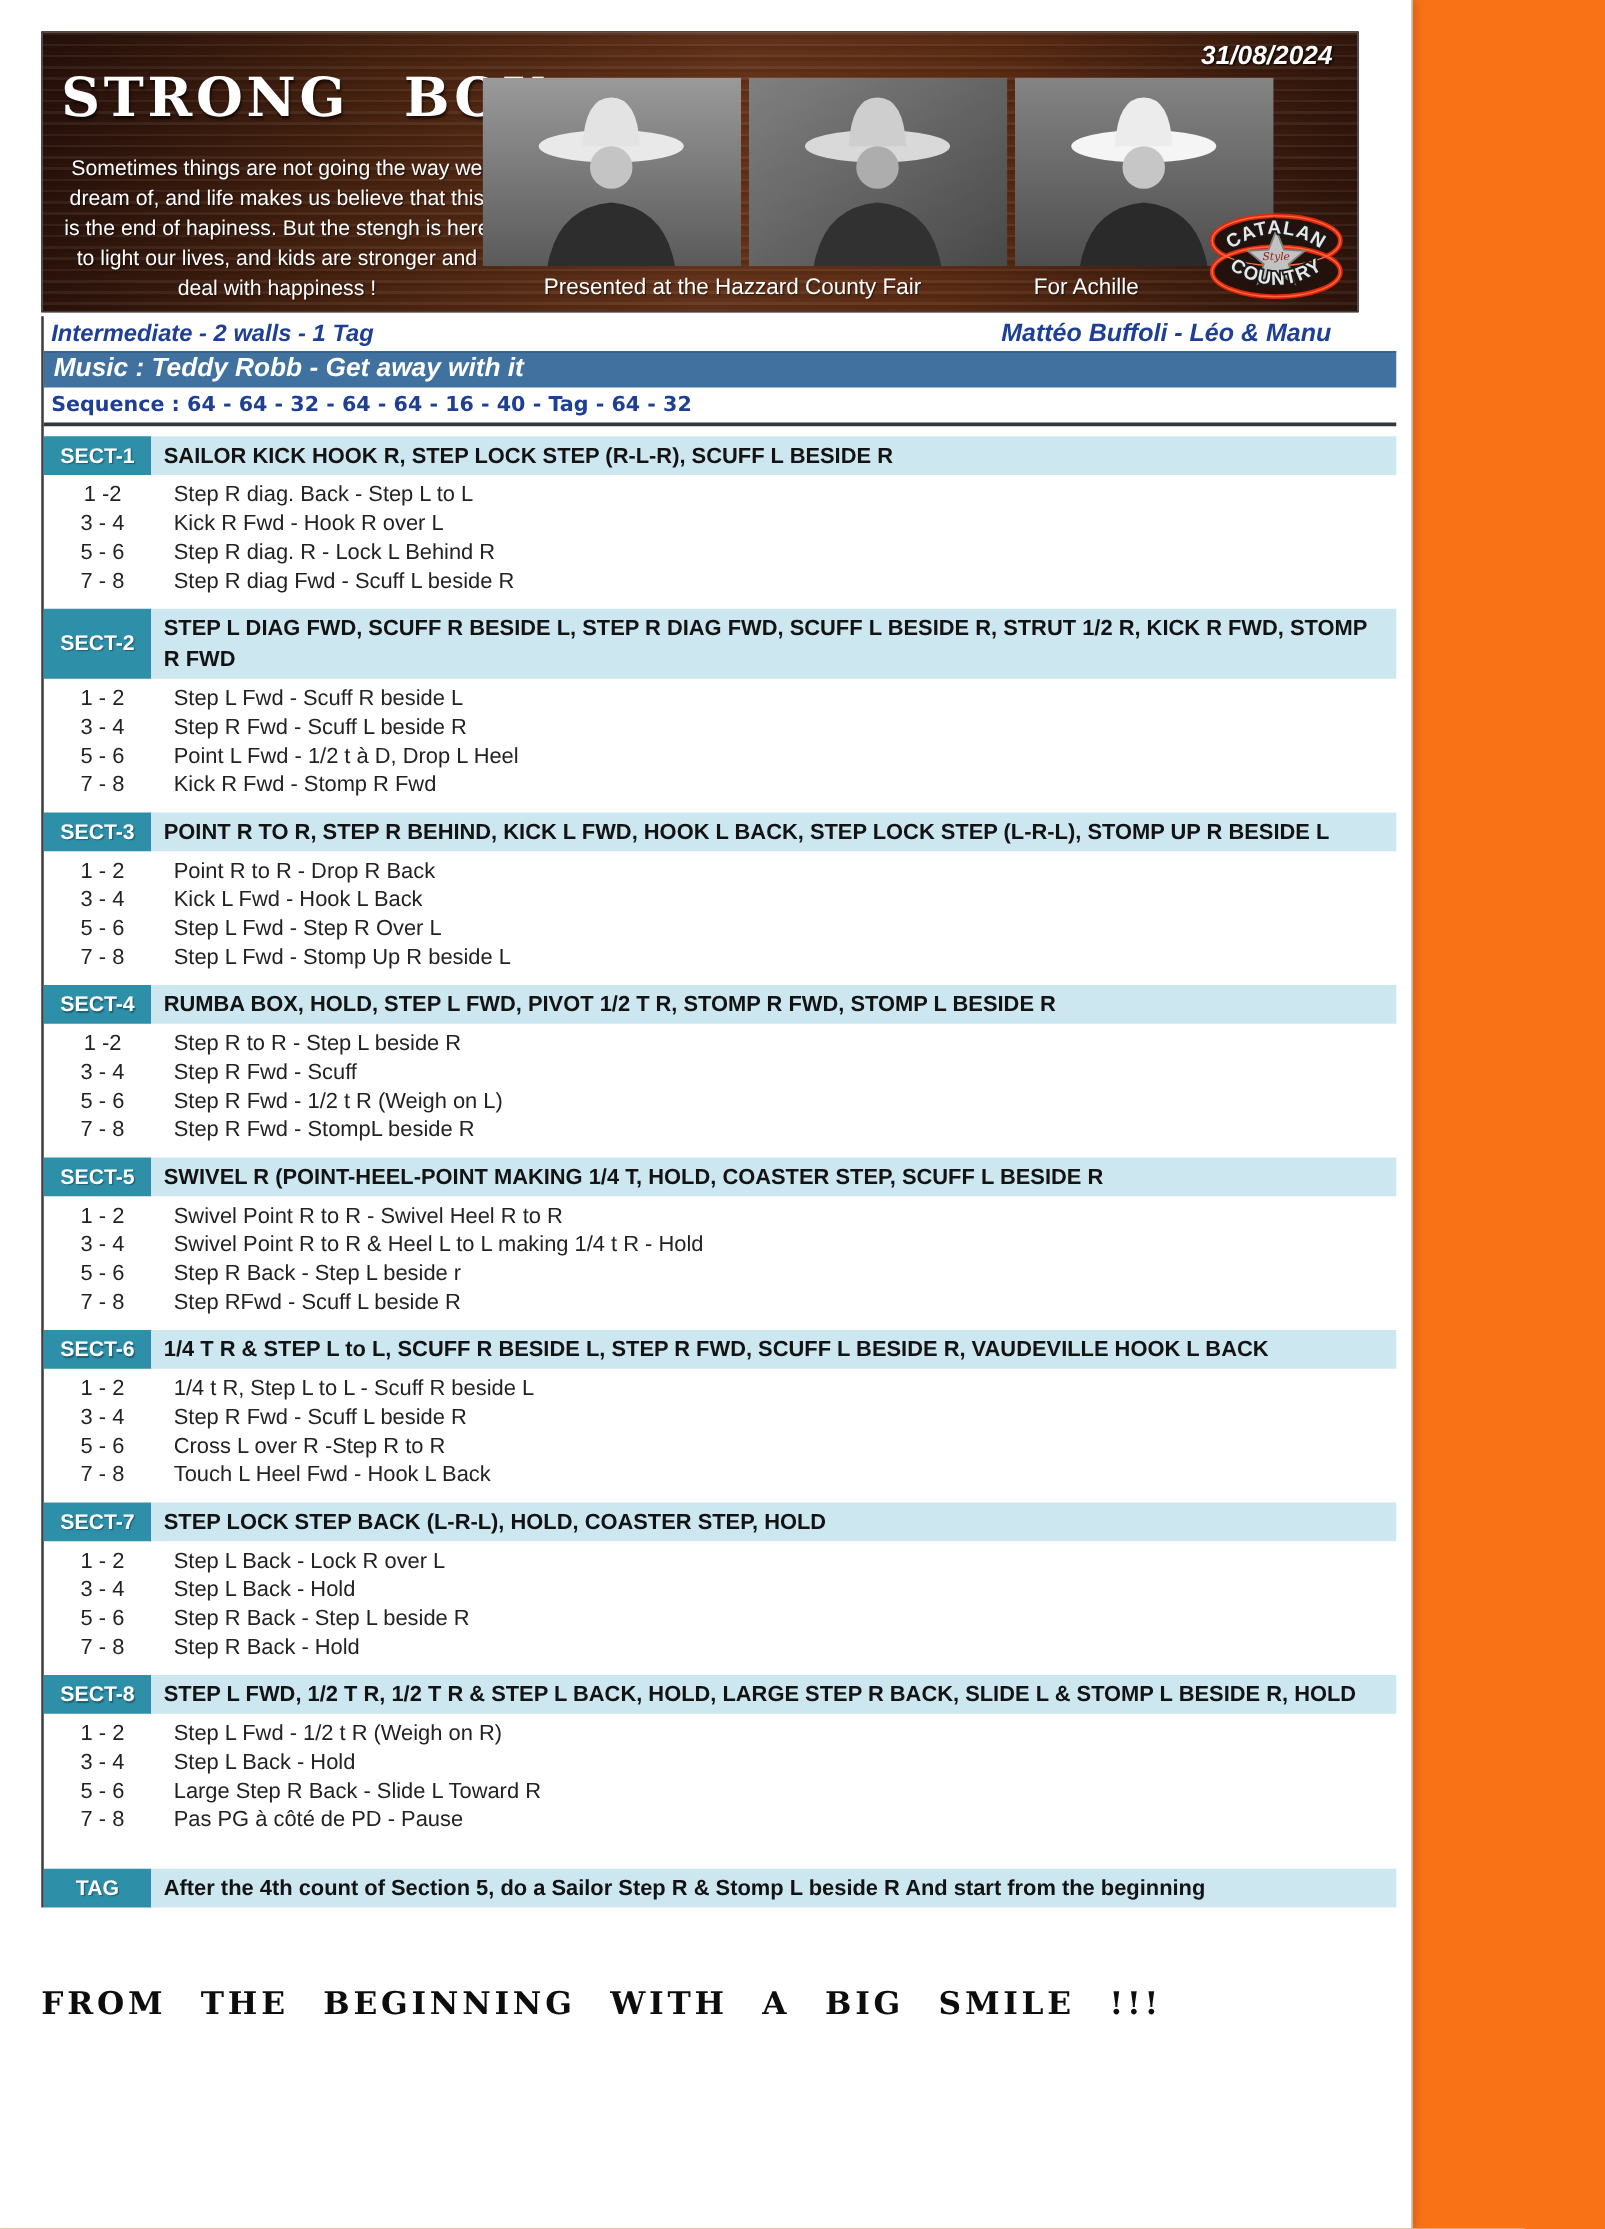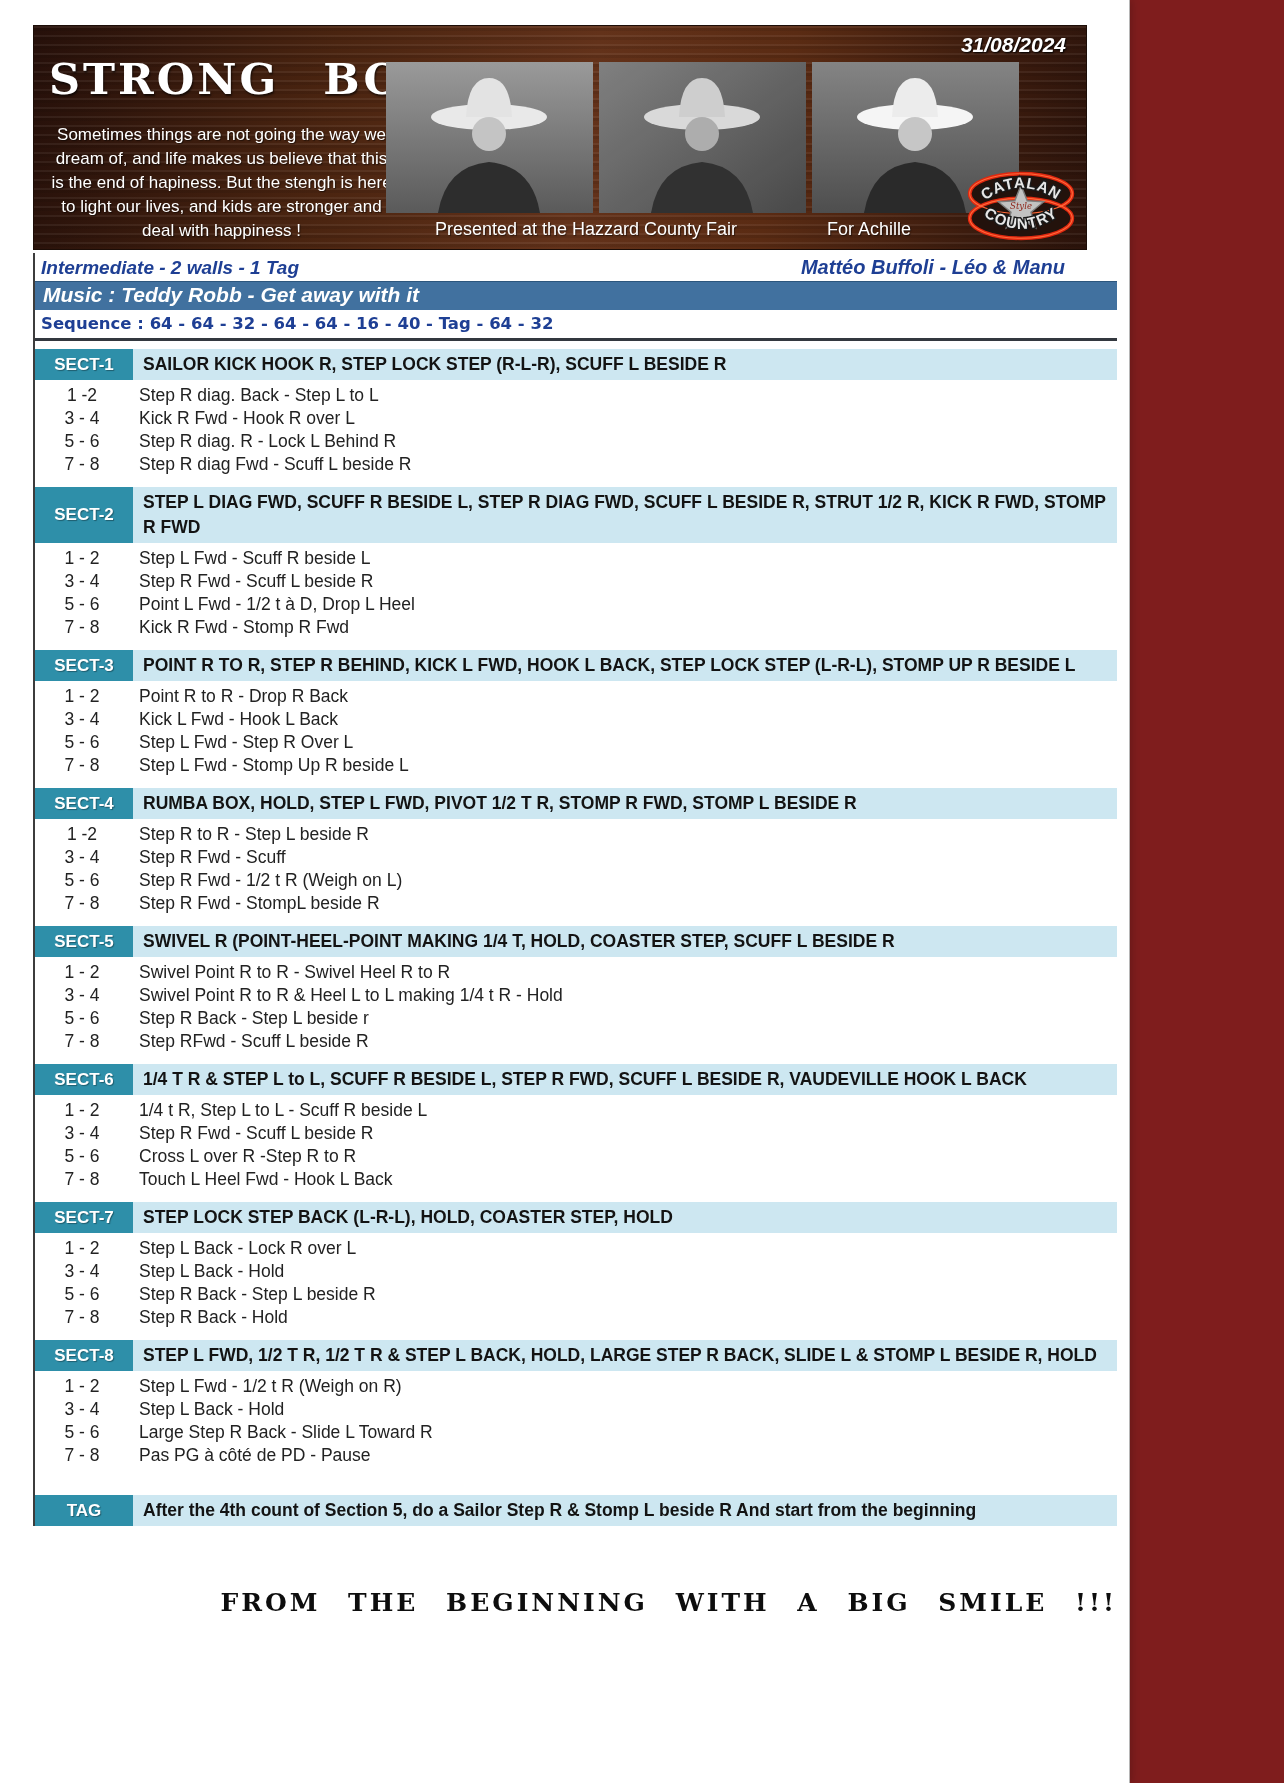--- a/index.html
+++ b/index.html
@@ -1,17 +1,17 @@
 <!DOCTYPE html>
 <html><head>
 <meta charset="utf-8">
 <style>
   * { margin:0; padding:0; box-sizing:border-box; }
   html,body { background:#dcdcdc; font-family:"Liberation Sans", sans-serif; }
-  .page { width:1284px; height:1783px; background:#7f1d1d; position:relative; overflow:hidden; }
+  .page { width:1284px; height:1783px; background:#f97316; position:relative; overflow:hidden; }
   .paper {
     position:absolute; left:0; top:0; width:1130px; height:1783px; background:#fff;
     border-right:1px solid #b5b5b5; box-shadow:2px 0 8px rgba(0,0,0,.18);
     padding:25px 12px 0 33px;
   }
   
   .header {
     position:relative; height:225px; margin-right:30px; color:#fff;
     background:
       repeating-linear-gradient(180deg, rgba(255,255,255,.06) 0 2px, rgba(0,0,0,.08) 2px 5px, rgba(0,0,0,0) 5px 9px),
@@ -37,35 +37,35 @@
   .table-area { border-left:2px solid #3c3c3c; margin-top:3px; }
   .info-row { display:flex; justify-content:space-between; align-items:flex-end; padding:3px 6px 2px 6px; }
   .level { font-size:19px; font-weight:bold; font-style:italic; color:#1e3f94; }
   .choreo { font-size:20px; font-weight:bold; font-style:italic; color:#1e3f94; padding-right:46px; }
   .music-bar { background:#41719f; color:#fff; font-size:21px; font-weight:bold; font-style:italic; padding:1px 8px 3px 8px; border-top:1px solid #2c567d; }
   .sequence { font-family:"DejaVu Sans", sans-serif; font-size:16.5px; font-weight:bold; color:#1e3f94; padding:4px 6px 5px 6px; border-bottom:3px solid #33383f; }
   .sections { padding-top:8px; }
   .sect { margin-bottom:9px; }
   .sect-header { display:flex; align-items:stretch; }
   .sect-label {
-    flex:none; width:98px; background:#2e8fa9; color:#fff; font-size:17px; font-weight:bold;
+    flex:none; width:86px; background:#2e8fa9; color:#fff; font-size:17px; font-weight:bold;
     display:flex; align-items:center; justify-content:center; text-shadow:1px 1px 1px rgba(0,0,0,.35);text-align:center;
   }
   .sect-title {
     flex:1; background:#cde7f1; color:#131313; font-size:17.5px; font-weight:bold;
     padding:3px 10px; line-height:25px; display:flex; align-items:center;
   }
   .steps { padding:4px 0 2px 0; }
   .step-row { display:flex; font-size:17.5px; color:#222; line-height:23px; }
   .step-count { flex:none; width:94px; text-align:center; }
   .step-text { padding-left:10px; }
   .sect-tag { margin-top:26px; }
   
   .footer-message {
-    margin-top:62px; text-align:right; font-family:"DejaVu Serif", serif; font-weight:bold;
+    margin-top:62px; text-align:left; font-family:"DejaVu Serif", serif; font-weight:bold;
     font-size:25px; letter-spacing:3px; word-spacing:16px; color:#0d0d0d;
   }
 </style>
 </head>
 <body>
 
 <div class="page">
   <div class="paper">
 
     <div class="header">

